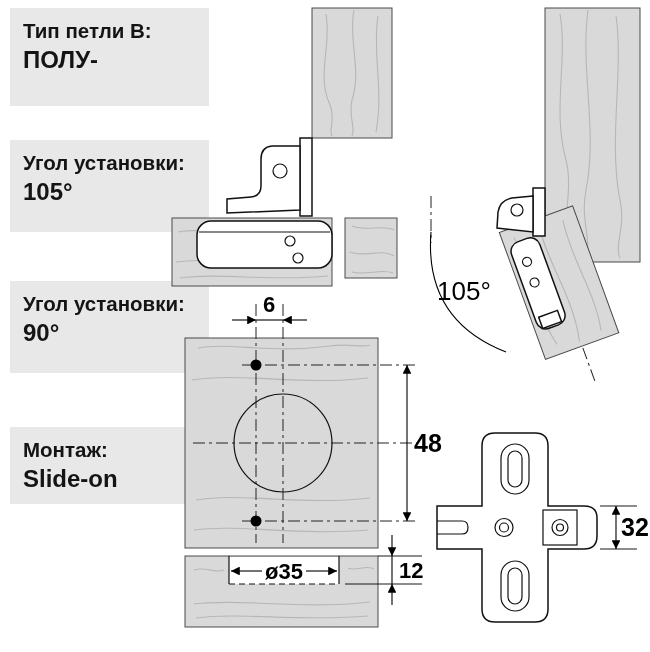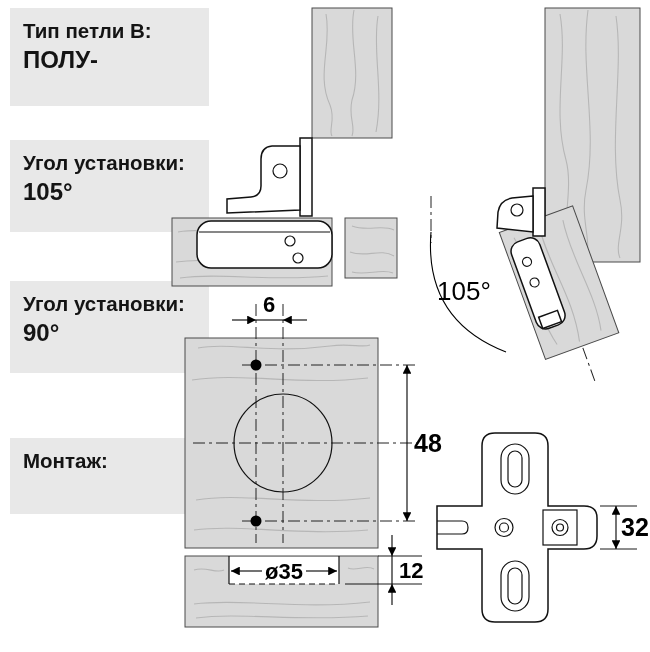--- a/index.html
+++ b/index.html
@@ -5,21 +5,21 @@
   html,body{margin:0;padding:0;background:#fff}
   .page{position:relative;width:650px;height:652px;background:#fff;overflow:hidden;
         font-family:"Liberation Sans",sans-serif;color:#141414}
   .info-box{position:absolute;left:10px;width:199px;background:#e8e8e8;
             padding:9px 13px;box-sizing:border-box}
   .box-title{font-weight:700;font-size:20.5px;line-height:1.33}
   .box-value{font-weight:700;font-size:24px;line-height:1.33}
   .box-type{top:8px;min-height:98px}
   .box-opening{top:140px;min-height:92px}
   .box-install{top:281px;min-height:92px}
-  .box-mount{top:438px;min-height:76px}
+  .box-mount{top:427px;min-height:76px}
   svg.drawings{position:absolute;left:0;top:0}
   svg text{fill:#000;font-family:"Liberation Sans",sans-serif}
   .dim{font-size:22px;font-weight:700}
   .dim-lg{font-size:25px}
   .angle{font-size:26px;font-weight:400}
   .cl{stroke:#222;stroke-width:1;fill:none;stroke-dasharray:12 4 3 4}
   .dl{stroke:#000;stroke-width:1.1;fill:none}
   .el{stroke:#000;stroke-width:0.9;fill:none}
   .ol{stroke:#111;stroke-width:1.5;fill:#fff}
   .in{stroke:#111;stroke-width:1.2;fill:none}
@@ -41,20 +41,21 @@
     <div class="box-value">105°</div>
   </div>
 
   <div class="info-box box-install">
     <div class="box-title">Угол установки:</div>
     <div class="box-value">90°</div>
   </div>
 
   <div class="info-box box-mount">
     <div class="box-title">Монтаж:</div>
+    <div class="box-value">Slide-on</div>
   </div>
 
   <svg class="drawings" width="650" height="652" viewBox="0 0 650 652">
     <defs>
       <marker id="arr" viewBox="0 0 10 10" refX="10" refY="5" markerWidth="8" markerHeight="8" orient="auto-start-reverse">
         <path d="M0,0 L10,5 L0,10 Z" fill="#000"></path>
       </marker>
     </defs>
 
     <g>

